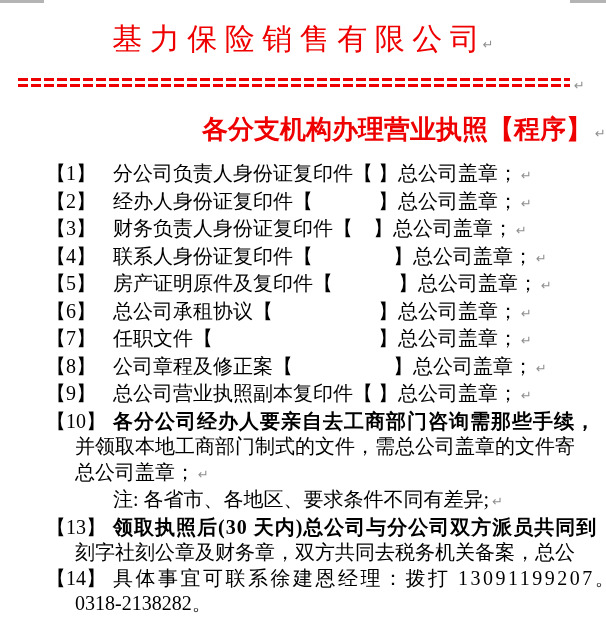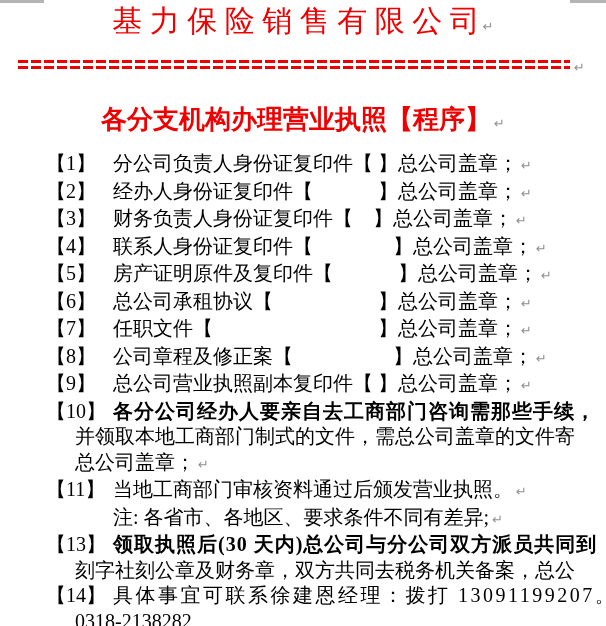--- a/index.html
+++ b/index.html
@@ -13,21 +13,21 @@
     position:relative;
     overflow:hidden;
     font-family:"Liberation Serif","DejaVu Serif",serif;
     color:#000000;
   }
   .edge{position:absolute;top:0;height:3px;background:#b4b4b4;}
   .edge-left{left:0;width:44px;}
   .edge-right{left:570px;width:36px;}
 
   .header{
-    padding-top:2px;
+    padding-top:20px;
     text-align:center;
     font-size:30px;
     line-height:38px;
     color:var(--red);
     white-space:nowrap;
   }
   .pilcrow{
     color:var(--gray);
     font-family:"DejaVu Sans",sans-serif;
     font-size:13px;
@@ -43,22 +43,22 @@
   }
   .dbars{width:552px;}
   .dbar{
     height:3px;
     background:repeating-linear-gradient(90deg,var(--red) 0 10px,transparent 10px 13px);
   }
   .dbar + .dbar{margin-top:3px;}
   .divider .pilcrow{margin-left:4px;margin-bottom:-6px;}
 
   .doc-title{
-    margin-top:36px;
-    text-align:center;
+    margin-top:28px;
+    text-align:right;
     font-size:26px;
     line-height:30px;
     font-weight:bold;
     color:var(--red);
     white-space:nowrap;
   }
   .doc-title .pilcrow{font-weight:normal;}
 
   .list{
     margin-top:12px;
@@ -136,24 +136,20 @@
     <span>总公司营业执照副本复印件【 】总公司盖章；</span><span class="pilcrow">↵</span>
   </div>
 
   <div class="item">
     <span class="num">【10】</span>
     <div class="stretch-sm">各分公司经办人要亲自去工商部门咨询需那些手续，</div>
     <div class="cont">并领取本地工商部门制式的文件，需总公司盖章的文件寄</div>
     <div class="cont"><span>总公司盖章；</span><span class="pilcrow">↵</span></div>
   </div>
 
-  <div class="item">
-    <span class="num">【11】</span>
-    <span>当地工商部门审核资料通过后颁发营业执照。</span><span class="pilcrow">↵</span>
-  </div>
 
   <div class="item">
     <span>注: 各省市、各地区、要求条件不同有差异;</span><span class="pilcrow">↵</span>
   </div>
 
   <div class="item">
     <span class="num">【13】</span>
     <div class="stretch-sm">领取执照后(30 天内)总公司与分公司双方派员共同到</div>
     <div class="cont">刻字社刻公章及财务章，双方共同去税务机关备案，总公</div>
   </div>

